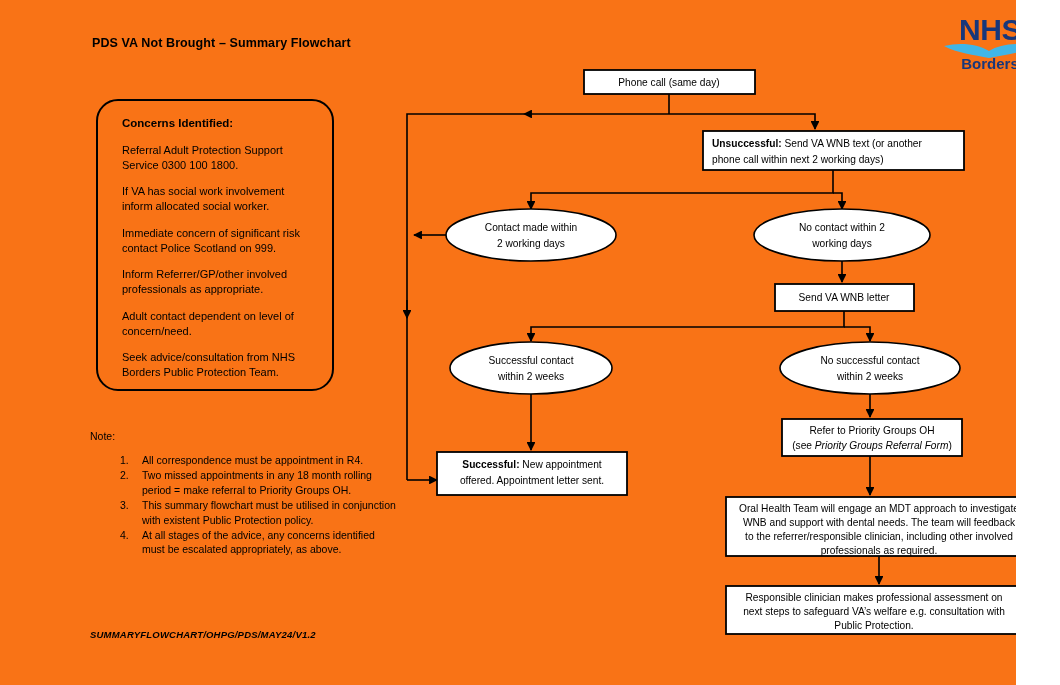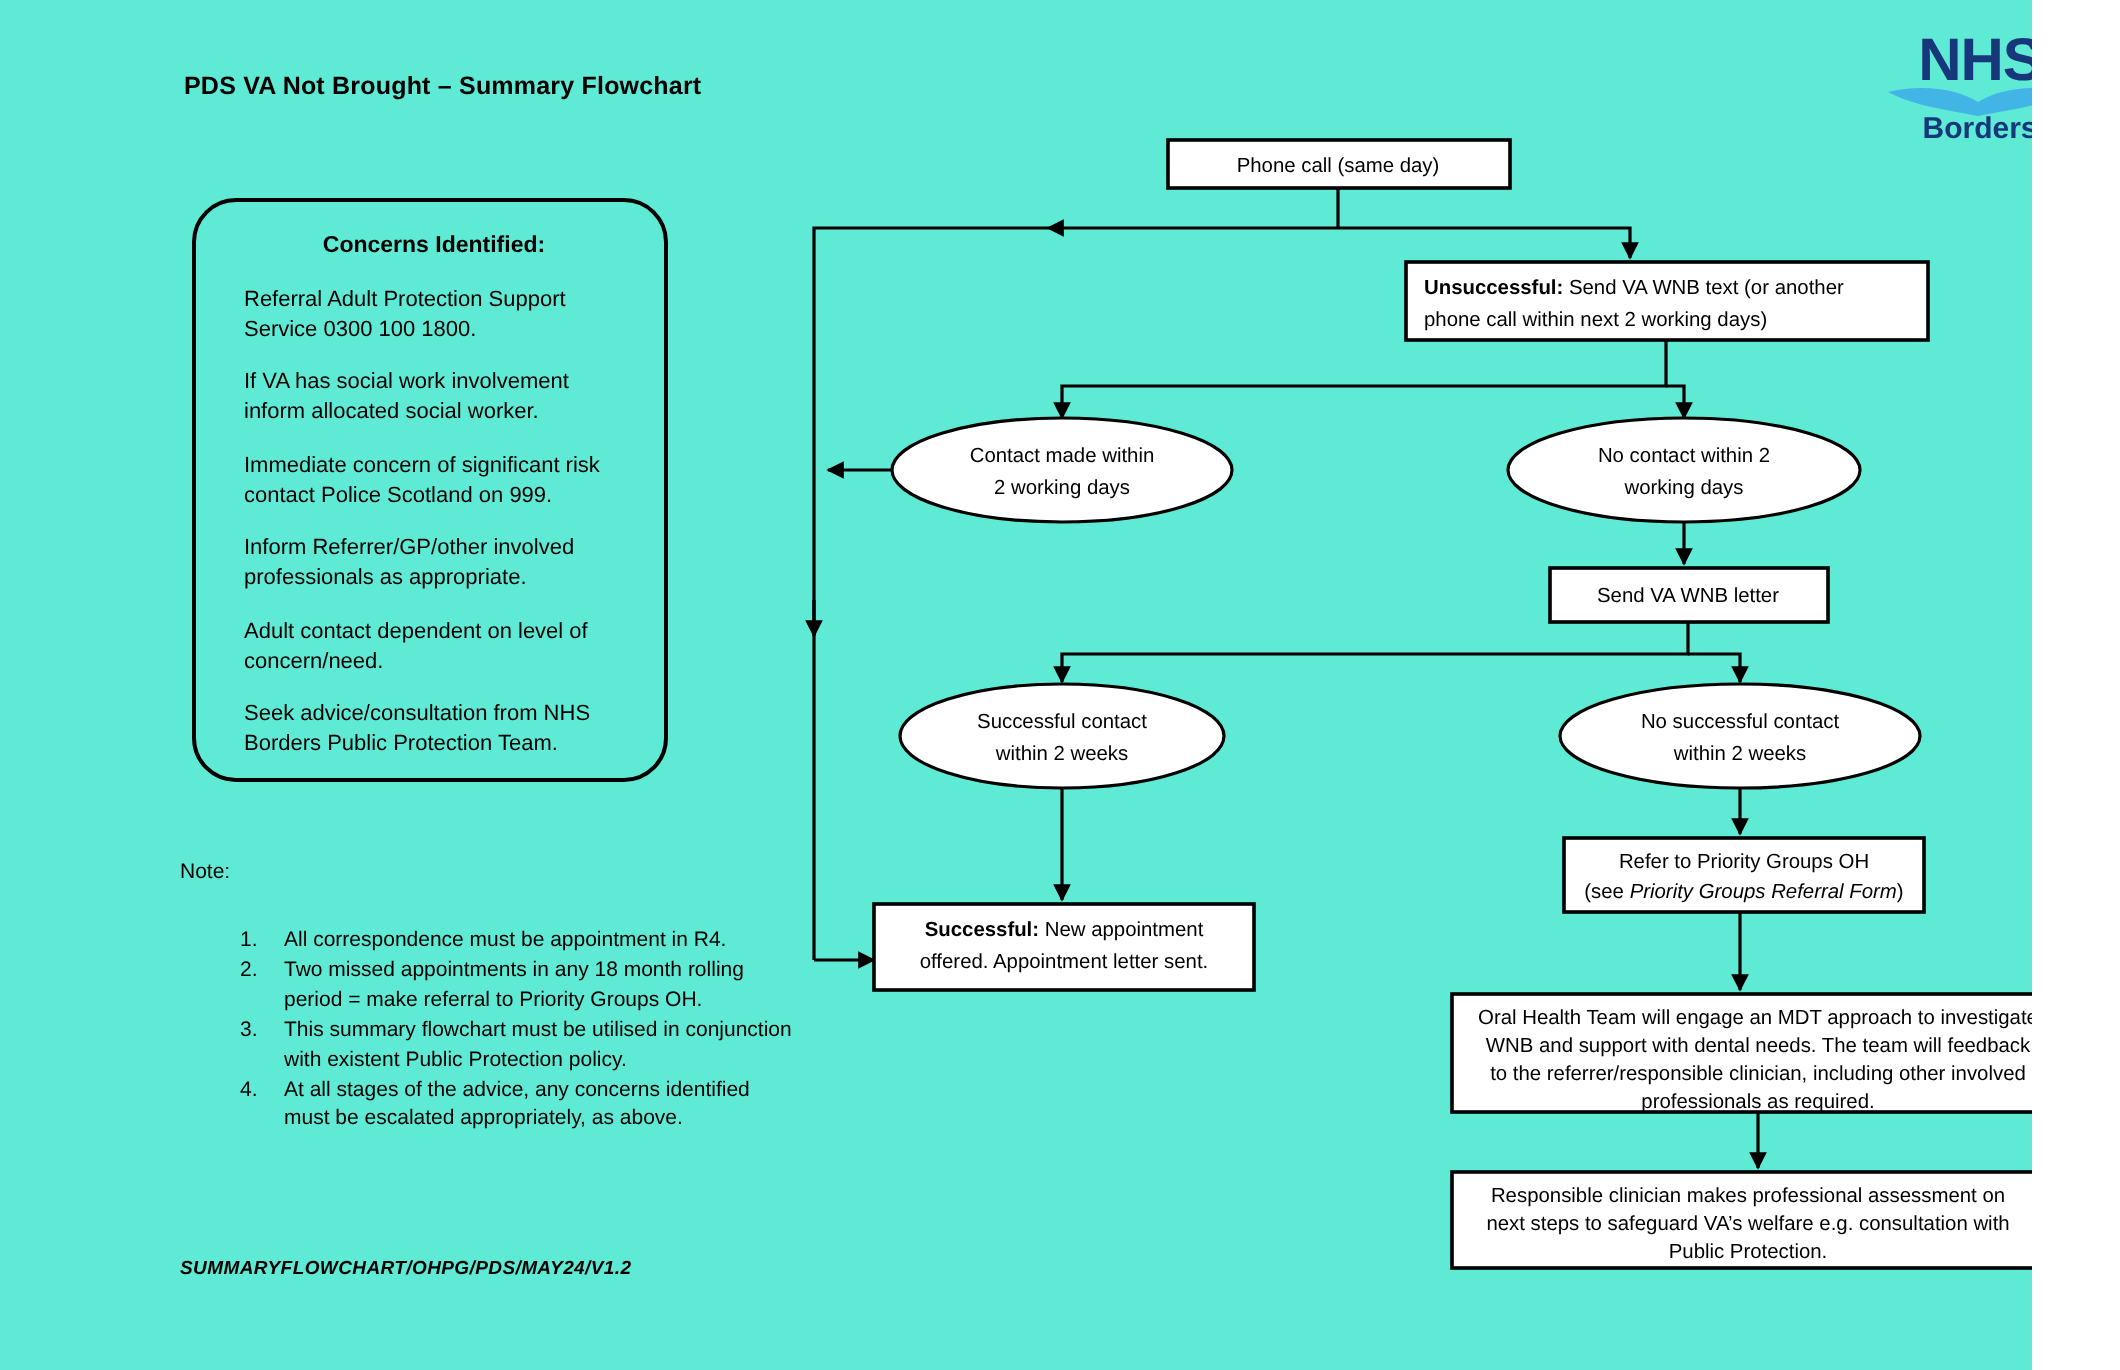--- a/index.html
+++ b/index.html
@@ -9,21 +9,21 @@
   }
   body {
     font-family: "Liberation Sans", sans-serif;
     color: #000000;
   }
   #page {
     position: relative;
     width: 1016px;
     height: 685px;
     overflow: hidden;
-    background: #5eead4;
+    background: #f97316;
   }
 
   
   #doc-title {
     position: absolute;
     left: 92px;
     top: 36px;
     font-size: 12.5px;
     font-weight: bold;
     letter-spacing: .1px;
@@ -61,21 +61,20 @@
     height: 292px;
     border: 2px solid #000;
     border-radius: 22px;
     box-sizing: border-box;
     padding: 16px 20px 10px 24px;
   }
   #concerns-title {
     font-size: 11.5px;
     font-weight: bold;
     margin: 0 0 14px 0;
-    text-align: center;
   }
   #concerns-list {
     list-style: none;
     margin: 0;
     padding: 0;
   }
   #concerns-list li {
     font-size: 11px;
     line-height: 1.34;
     margin-bottom: 12px;
@@ -83,21 +82,21 @@
 
   
   #note-block {
     position: absolute;
     left: 90px;
     top: 430px;
     width: 310px;
   }
   #note-label {
     font-size: 10.5px;
-    margin-bottom: 21px;
+    margin-bottom: 11px;
   }
   #note-list {
     margin: 0;
     padding: 0;
     list-style: none;
   }
   #note-list li {
     font-size: 10.5px;
     line-height: 1.42;
     padding-left: 52px;

